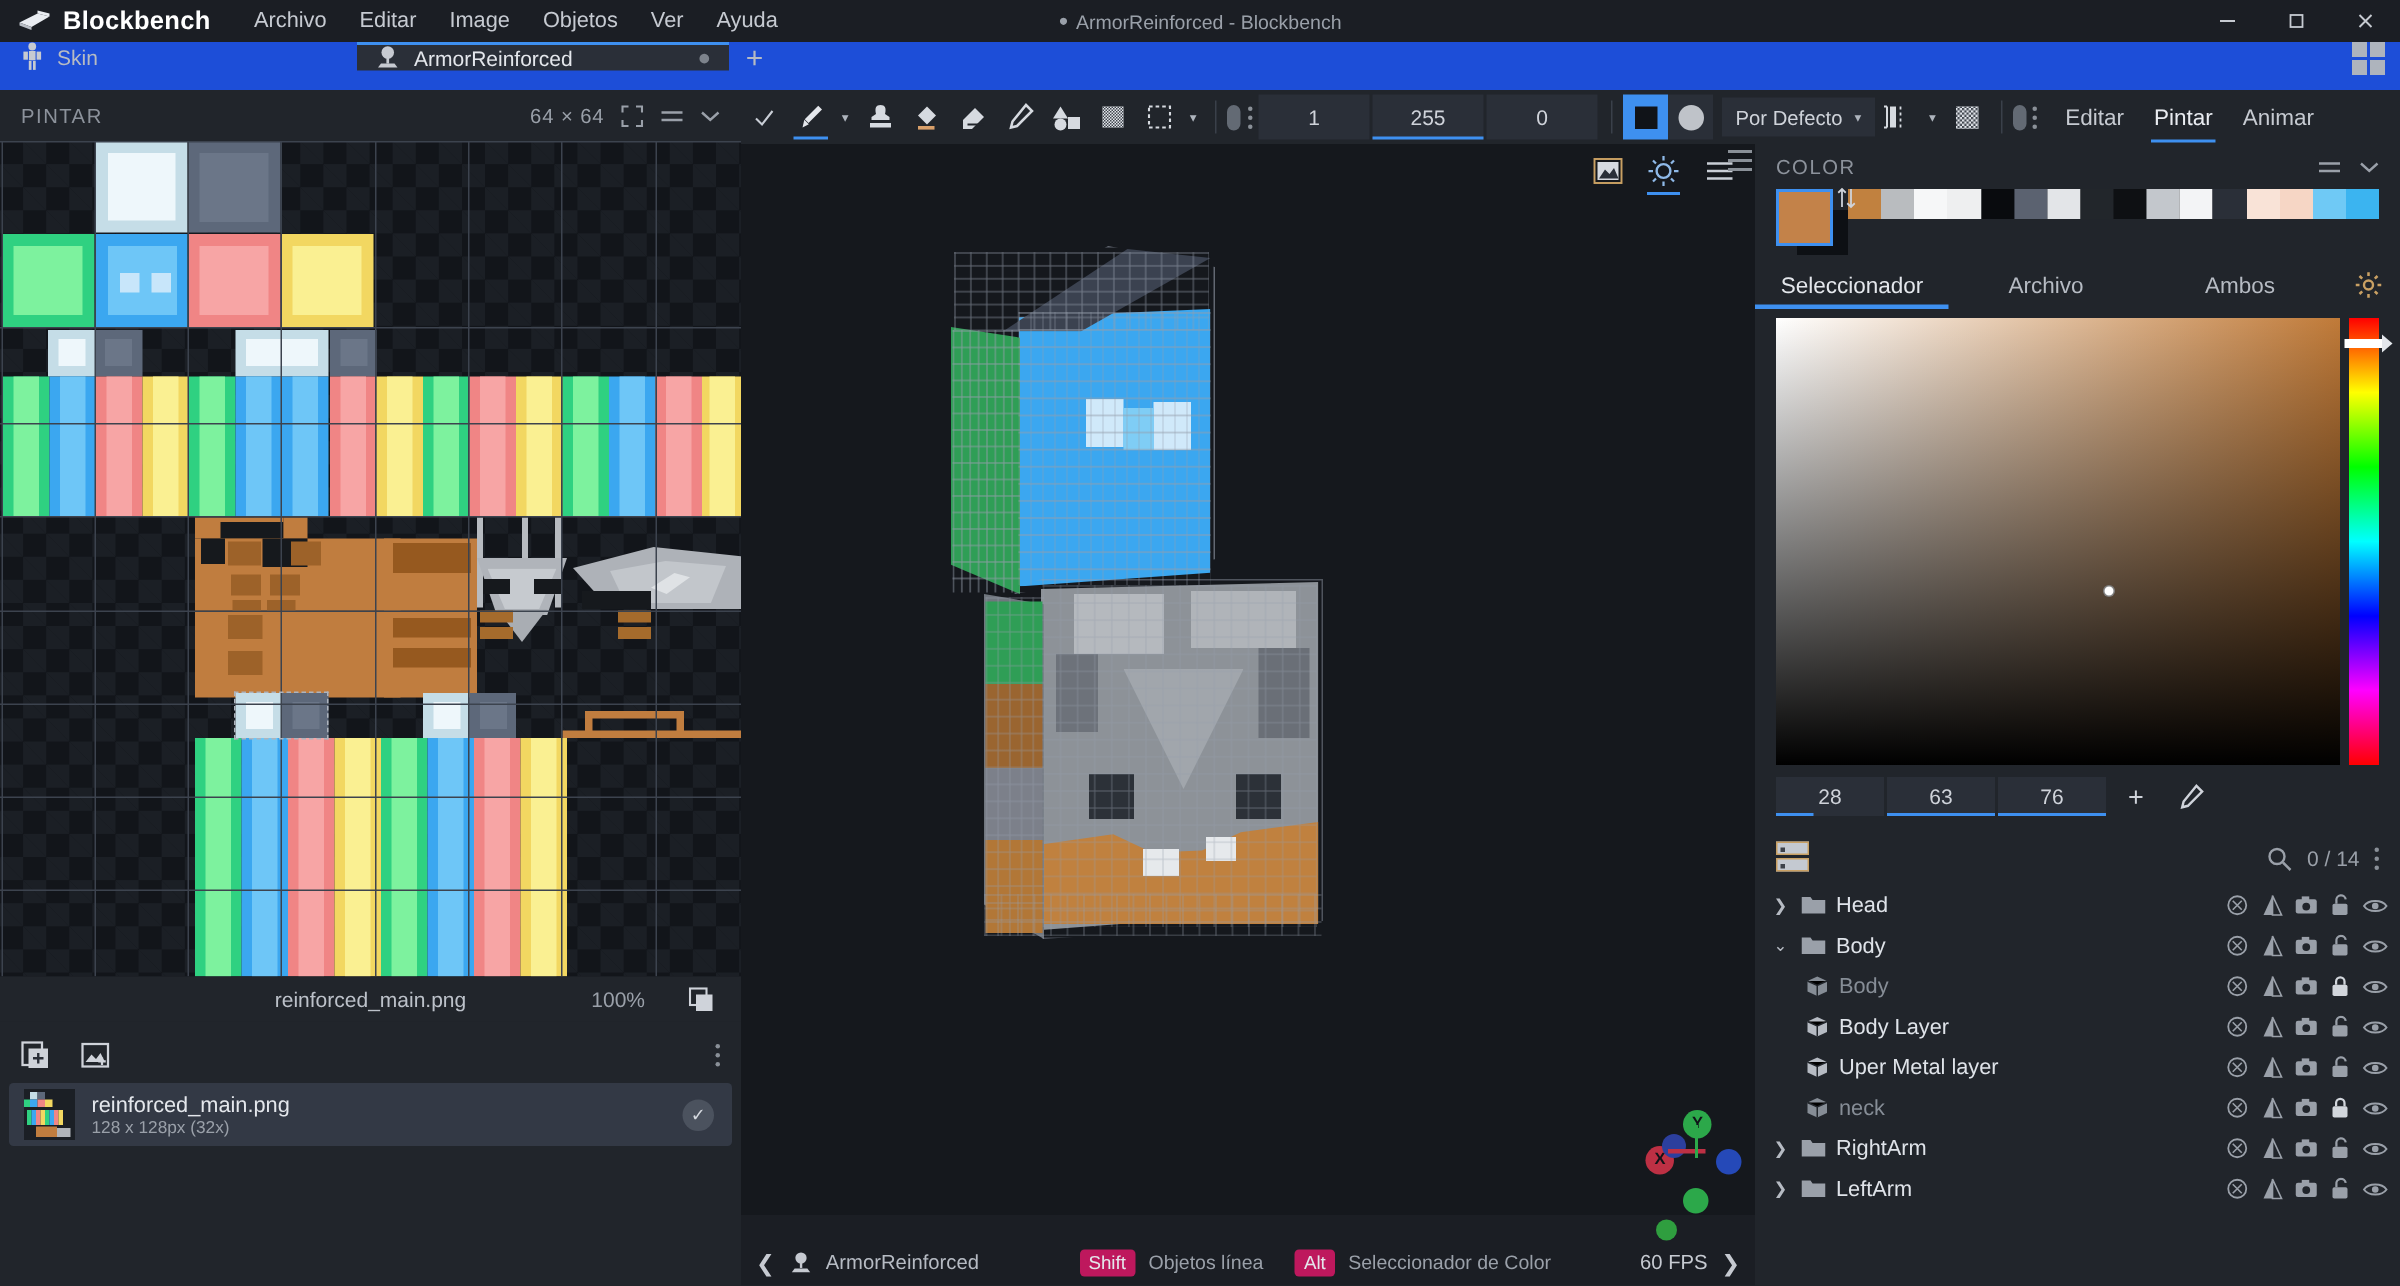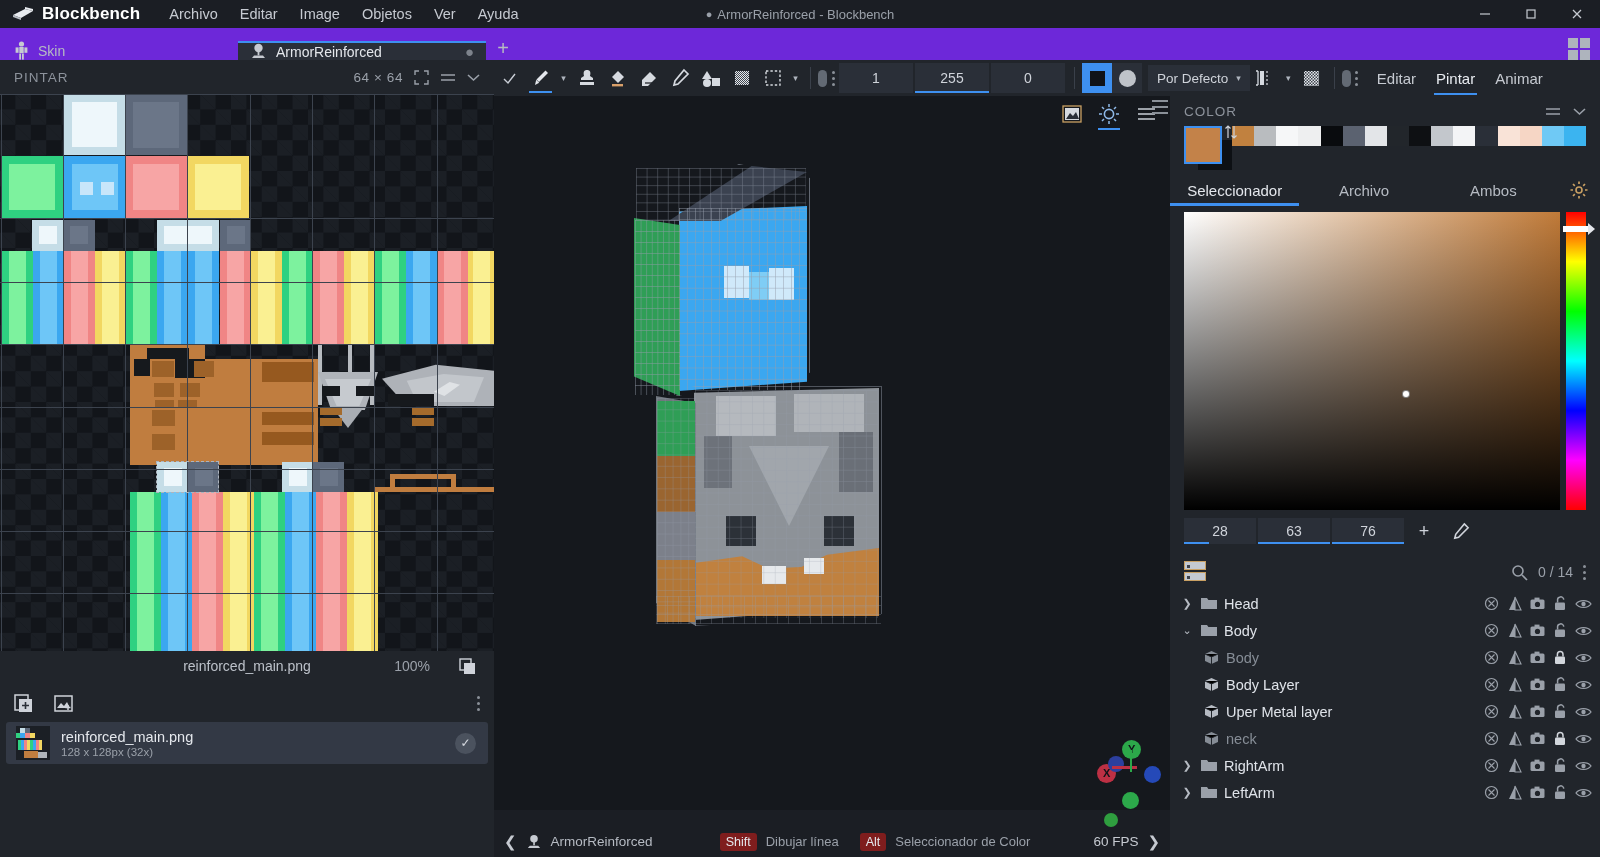--- a/index.html
+++ b/index.html
@@ -28,21 +28,21 @@
     display:flex; align-items:center; justify-content:center;
     font-size:13px; color:#9aa0a9; pointer-events:none;
   }
   .win-title .dot { font-size:11px; margin-right:5px; color:#9aa0a9; }
   .win-btns { position:absolute; right:0; top:0; height:28px; display:flex; }
   .win-btn { width:46px; height:28px; display:flex; align-items:center; justify-content:center; color:#c6cad1; }
 
   
   .tabbar {
     position:absolute; left:0; top:28px; width:1600px; height:32px;
-    background:#6d28d9; display:flex; align-items:flex-end;
+    background:#1d4ed8; display:flex; align-items:flex-start;
   }
   .format-tab {
     width:238px; display:flex; align-items:center; gap:9px; padding-left:14px;
     color:#b6bbc3; font-size:14px;
   }
   .proj-tab {
     width:248px; background:#2a2f38; border-top:2px solid #3e90f0;
     display:flex; align-items:center; gap:9px; padding:0 12px;
     font-size:14px; color:#e4e7ec; position:relative;
   }
@@ -166,21 +166,21 @@
   
   .statusbar {
     position:absolute; left:494px; top:810px; width:676px; height:47px; background:#1b1e24;
   }
   .sb-row {
     position:absolute; left:0; top:16px; width:676px; height:31px;
     display:flex; align-items:center; gap:9px; padding:0 10px; font-size:13.5px; color:#b6bbc3;
   }
   .sb-arrow { color:#c6cad1; font-size:15px; }
   .keycap {
-    background:#7f1d1d; color:#e4e7ec; border-radius:3px; padding:2px 6px; font-size:12.5px;
+    background:#be185d; color:#e4e7ec; border-radius:3px; padding:2px 6px; font-size:12.5px;
   }
   .sb-hint { color:#9aa0a9; font-size:13px; }
   .sb-fps { margin-left:auto; color:#c6cad1; font-size:13.5px; }
   .greenblob { position:absolute; right:52px; top:3px; width:14px; height:14px; border-radius:50%; background:#2f9e3f; }
 
   
   .rightpanel { position:absolute; left:1170px; top:96px; width:430px; height:761px; background:#21252b; }
   .rp-grip {
     position:absolute; left:-18px; top:4px; width:16px; display:flex; flex-direction:column; gap:4px;
   }
@@ -779,21 +779,21 @@
       <span class="sb-arrow">❮</span>
       <span>
         <svg width="16" height="16" viewBox="0 0 17 17">
           <ellipse cx="8.5" cy="5" rx="4" ry="4" fill="#c6cad1"></ellipse>
           <rect x="7.7" y="8.2" width="1.7" height="3.8" fill="#c6cad1"></rect>
           <path d="M2 15 L15 15 L13 12.4 L4 12.4 Z" fill="#c6cad1"></path>
         </svg>
       </span>
       <span>ArmorReinforced</span>
       <span style="margin-left:58px" class="keycap">Shift</span>
-      <span class="sb-hint">Dibujar línea</span>
+      <span class="sb-hint">Objetos línea</span>
       <span style="margin-left:12px" class="keycap">Alt</span>
       <span class="sb-hint">Seleccionador de Color</span>
       <span class="sb-fps">60 FPS</span>
       <span class="sb-arrow">❯</span>
     </div>
   </div>
 
   <div class="rightpanel">
     <span class="rp-grip">
         <i></i>

